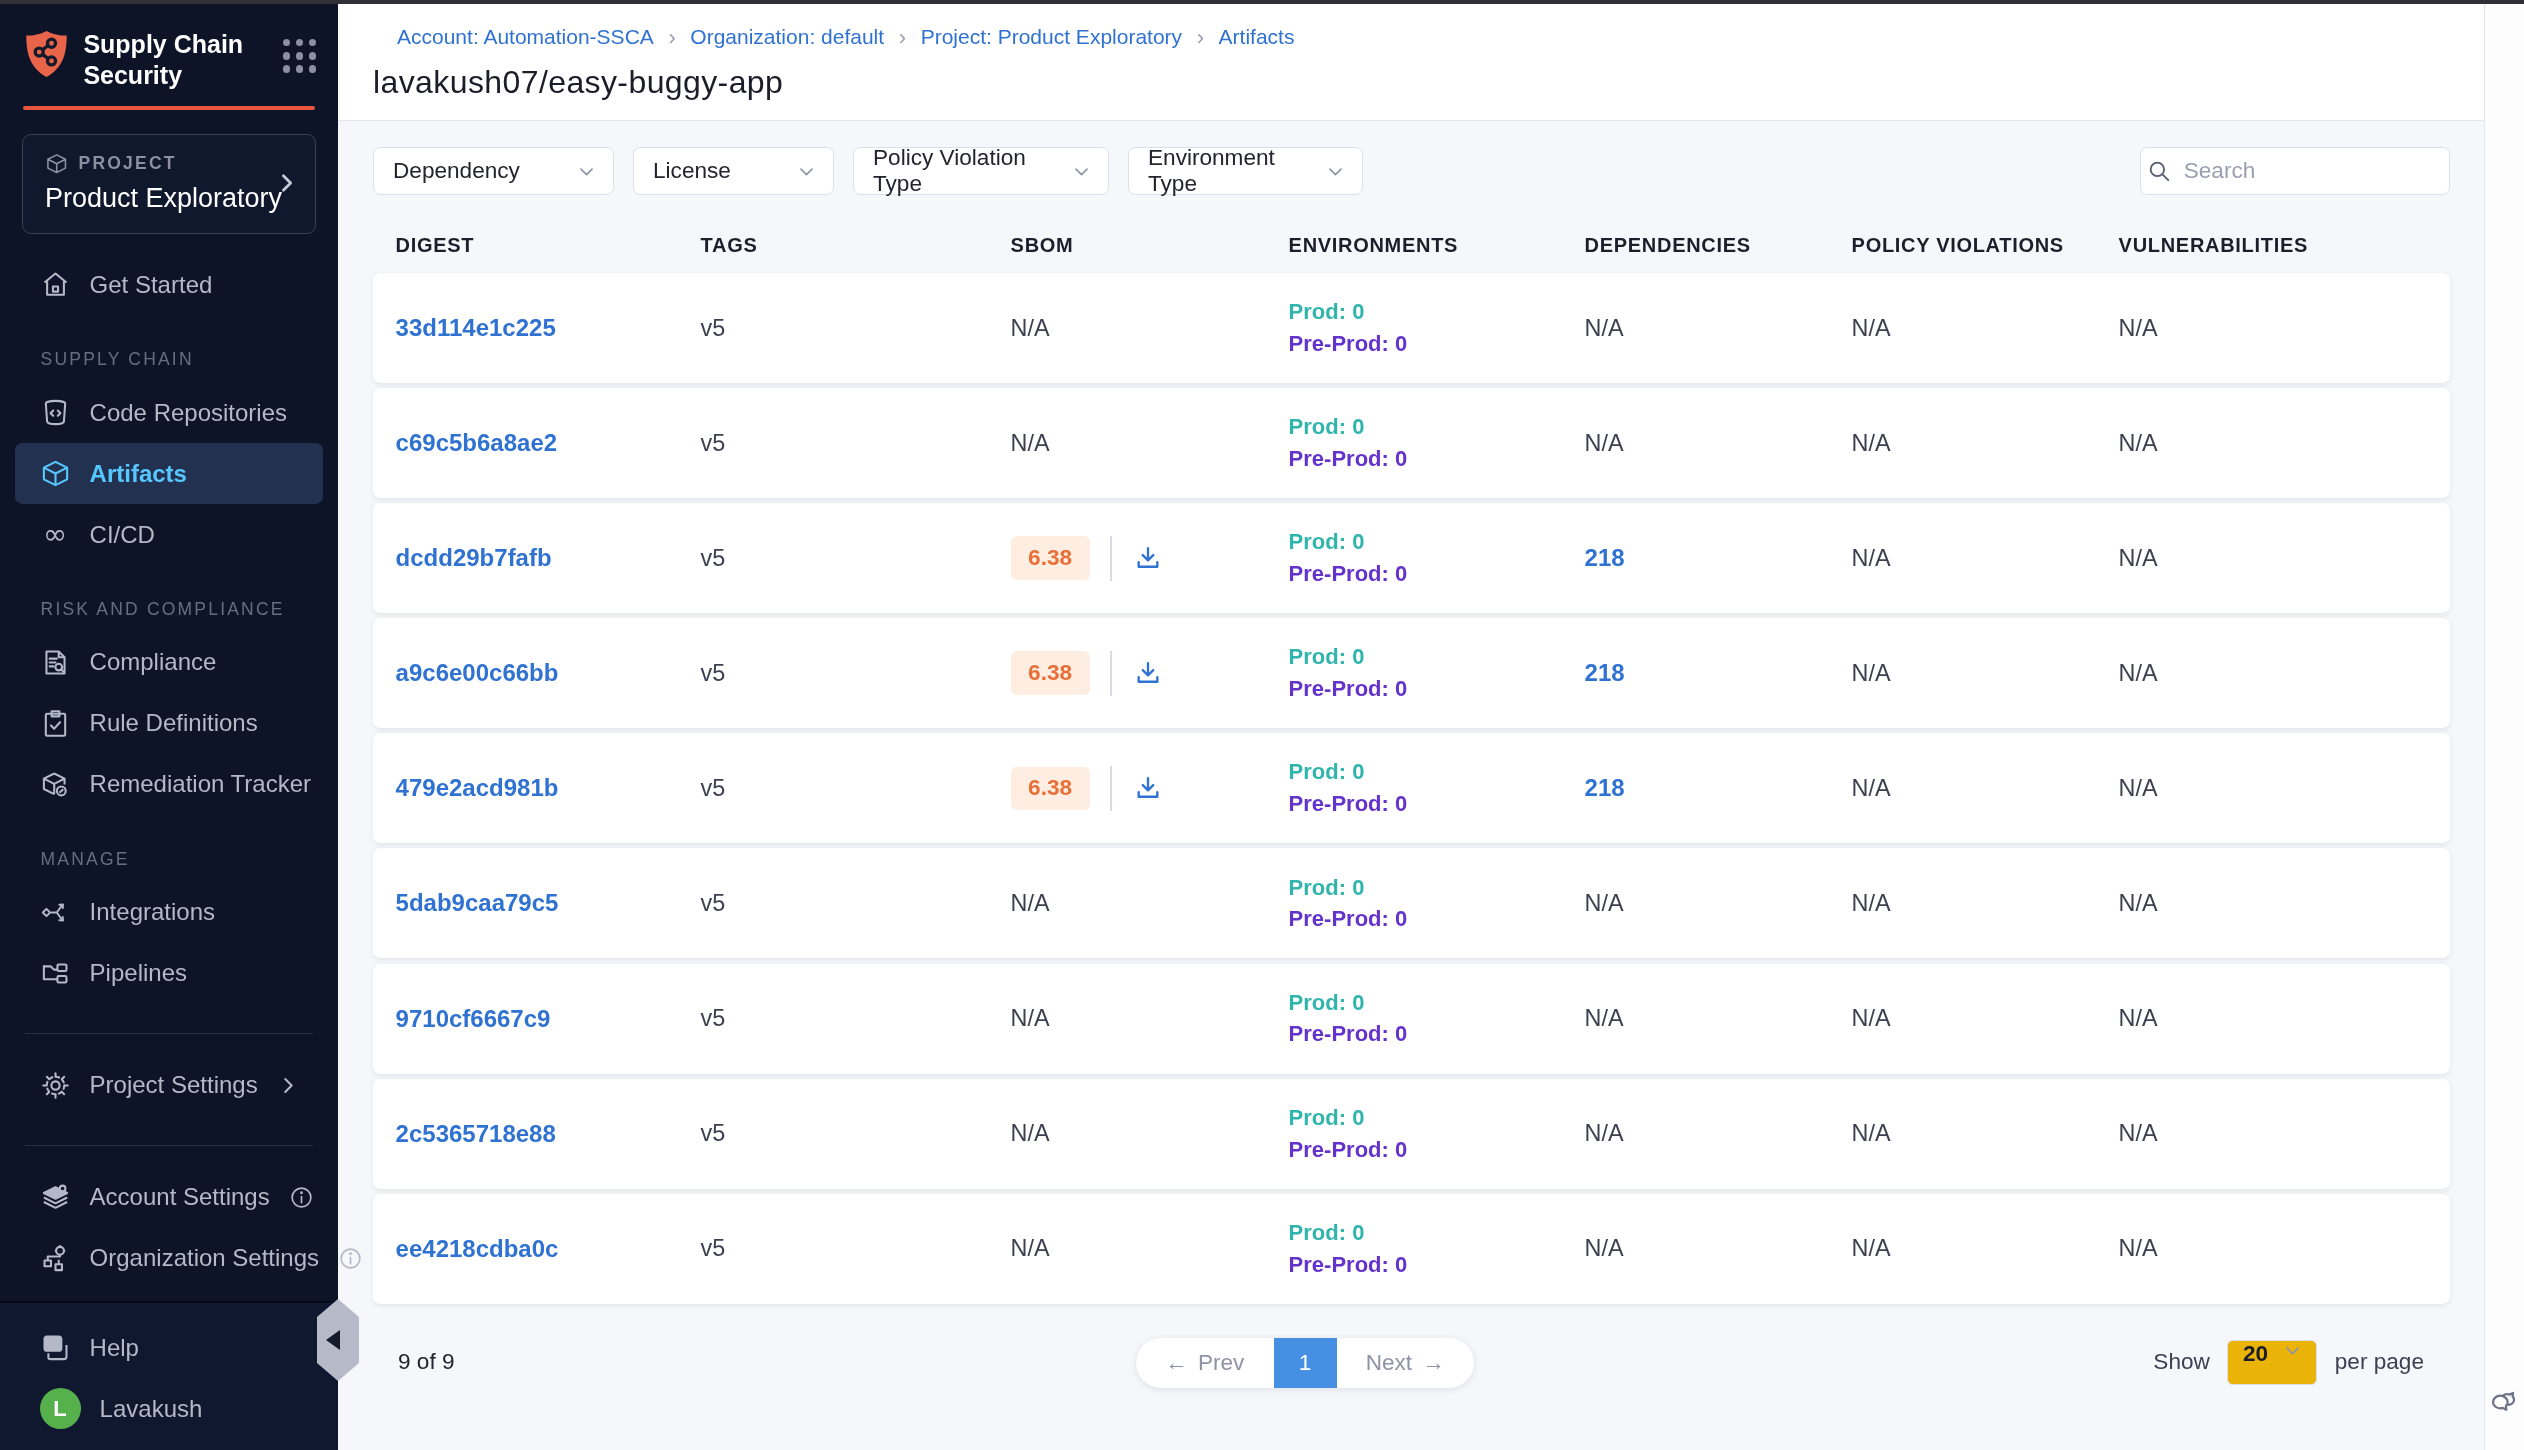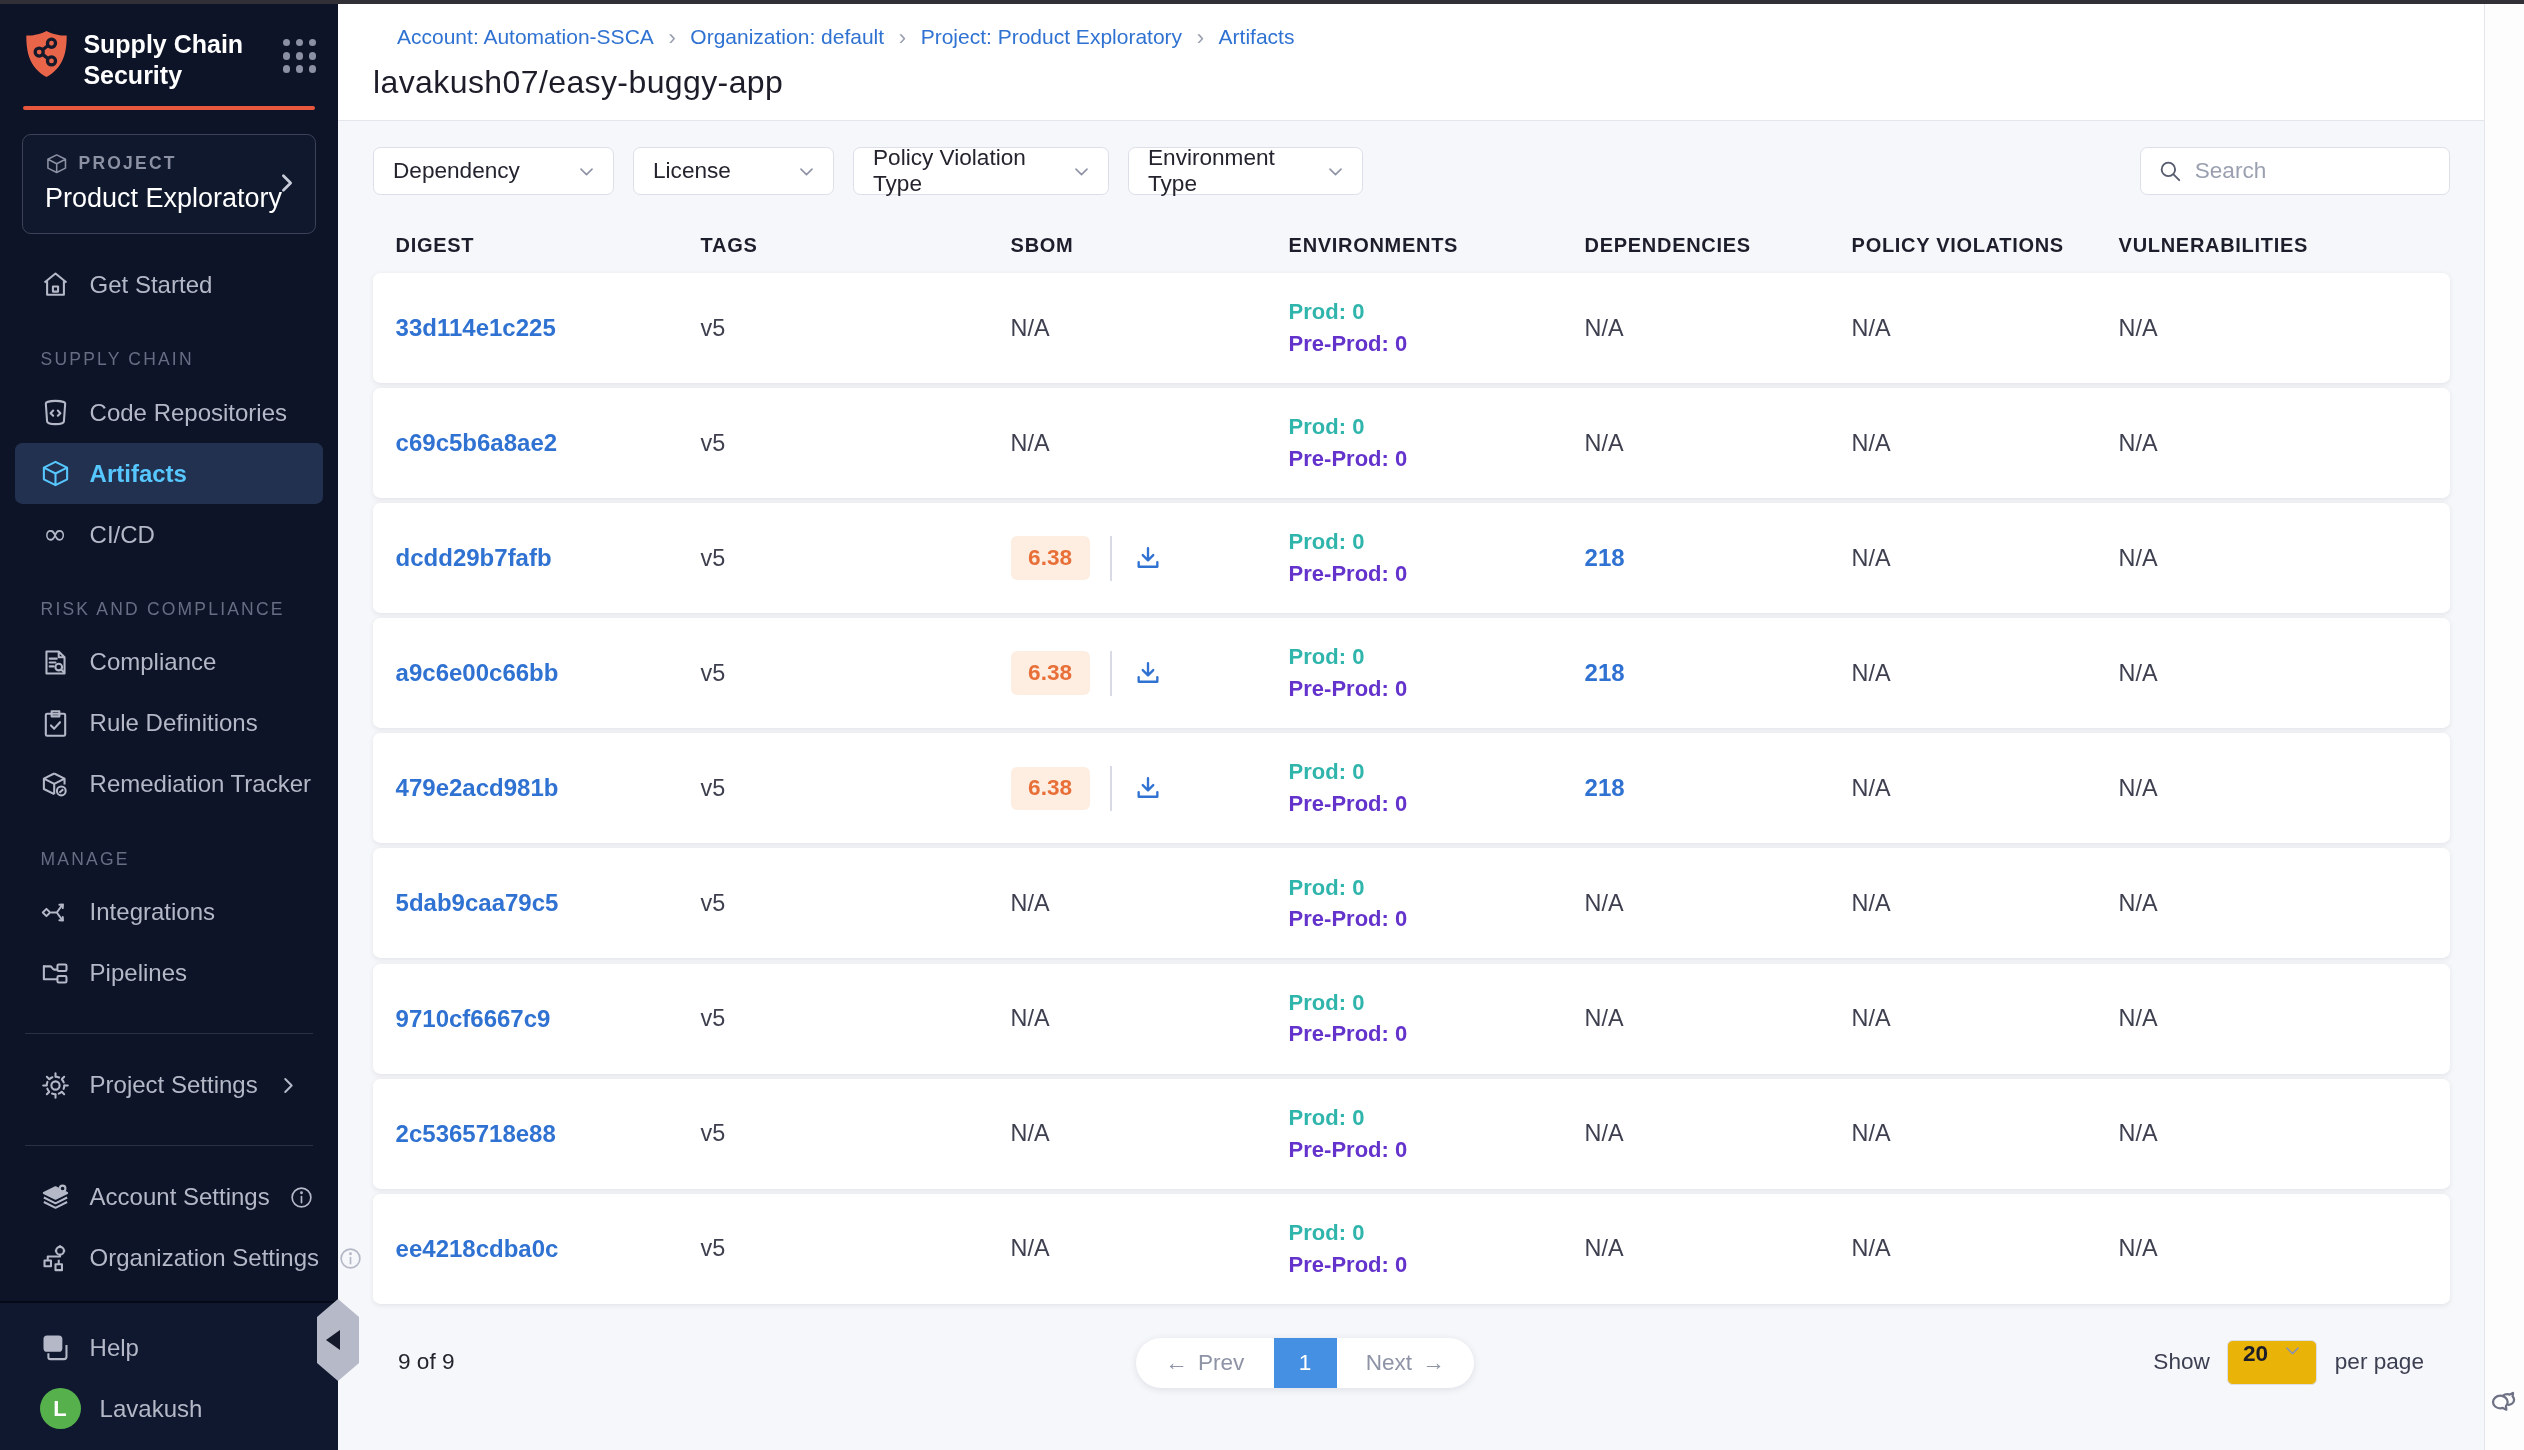--- a/index.html
+++ b/index.html
@@ -68,21 +68,21 @@
 
   .toolbar { display: flex; align-items: center; gap: 19px; padding: 26px 34px 0 35px; }
   .filter-btn {
     height: 48px; background: #ffffff; border: 1.5px solid #dcdfe8; border-radius: 7.3px;
     display: flex; align-items: center; justify-content: space-between; padding: 0 17.5px 0 19px;
     font-size: 22.6px; color: #23242e; cursor: pointer;
   }
   .filter-btn svg { width: 19px; height: 19px; color: #8e93a6; flex-shrink: 0; }
   .search-box {
     margin-left: auto; width: 310px; height: 48px; background: #ffffff;
-    border: 1.5px solid #dcdfe8; border-radius: 7.3px; display: flex; align-items: center; padding: 0 16px; gap: 11.7px;
+    border: 1.5px solid #dcdfe8; border-radius: 7.3px; display: flex; align-items: center; padding: 0 5px; gap: 11.7px;
   }
   .search-box svg { width: 26px; height: 26px; color: #565b6e; flex-shrink: 0; }
   .search-box input { border: none; outline: none; flex: 1; font-size: 22.6px; color: #23242e; font-family: inherit; background: transparent; }
   .search-box input::placeholder { color: #9aa0b0; }
 
   .table-area { padding: 0 34px 0 35px; }
   .grid-cols { display: grid; grid-template-columns: 305px 310px 278px 296px 267px 267px 1fr; }
   .table-head { padding: 39px 0 16px 22.6px; font-size: 20px; font-weight: 700; color: #1d1e2c; letter-spacing: 0.7px; }
   .table-head > div { white-space: nowrap; }
 

